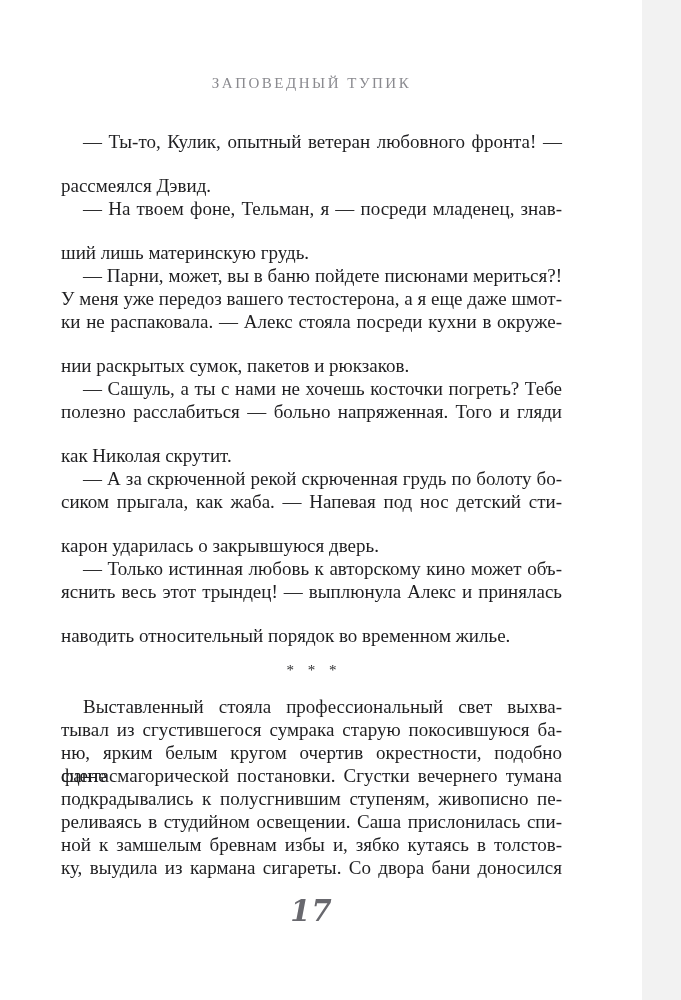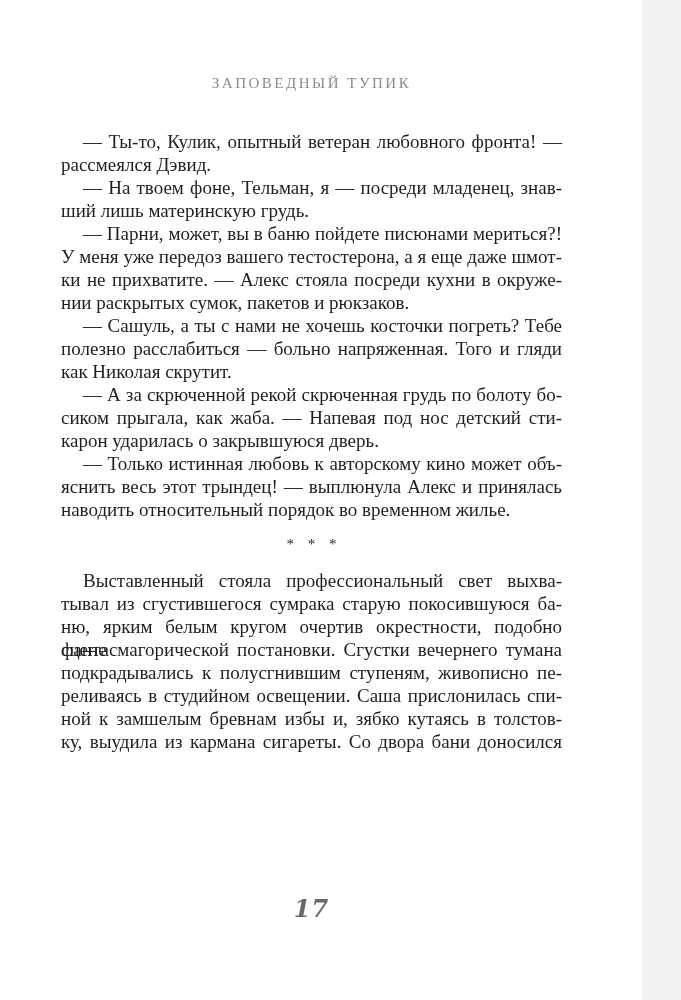--- a/index.html
+++ b/index.html
@@ -46,36 +46,36 @@
   }
   .para{margin:0;padding:0;}
   .line{
     text-align:justify;
     text-align-last:justify;
     white-space:normal;
     height:23px;
     overflow:visible;
   }
   .line.first{text-indent:22px;}
-  .line.last{text-align-last:left;}
+  .line.last{text-align-last:left;margin-top:21px;}
   .separator{
     height:48px;
     line-height:46px;
     text-align:center;
     font-size:15px;
     word-spacing:10px;
     color:var(--separator,#2a2a2c);
   }
   .page-number{
     position:absolute;
     top:894px;
     left:61px;
     width:501px;
     text-align:center;
-    font-size:24px;
+    font-size:29px;
     font-style:italic;
     font-weight:bold;
     letter-spacing:1px;
     color:var(--page-number,#68686e);
     font-family:"DejaVu Serif", serif;
   }
 </style>
 </head>
 <body>
 
@@ -87,21 +87,21 @@
         <div class="line first">— Ты-то, Кулик, опытный ветеран любовного фронта! —</div>
         <div class="line last">рассмеялся Дэвид.</div>
       </div>
       <div class="para">
         <div class="line first">— На твоем фоне, Тельман, я — посреди младенец, знав-</div>
         <div class="line last">ший лишь материнскую грудь.</div>
       </div>
       <div class="para">
         <div class="line first">— Парни, может, вы в баню пойдете писюнами мериться?!</div>
         <div class="line">У меня уже передоз вашего тестостерона, а я еще даже шмот-</div>
-        <div class="line">ки не прихватите. — Алекс стояла посреди кухни в окруже-</div>
+        <div class="line">ки не распаковала. — Алекс стояла посреди кухни в окруже-</div>
         <div class="line last">нии раскрытых сумок, пакетов и рюкзаков.</div>
       </div>
       <div class="para">
         <div class="line first">— Сашуль, а ты с нами не хочешь косточки погреть? Тебе</div>
         <div class="line">полезно расслабиться — больно напряженная. Того и гляди</div>
         <div class="line last">как Николая скрутит.</div>
       </div>
       <div class="para">
         <div class="line first">— А за скрюченной рекой скрюченная грудь по болоту бо-</div>
         <div class="line">сиком прыгала, как жаба. — Напевая под нос детский сти-</div>

